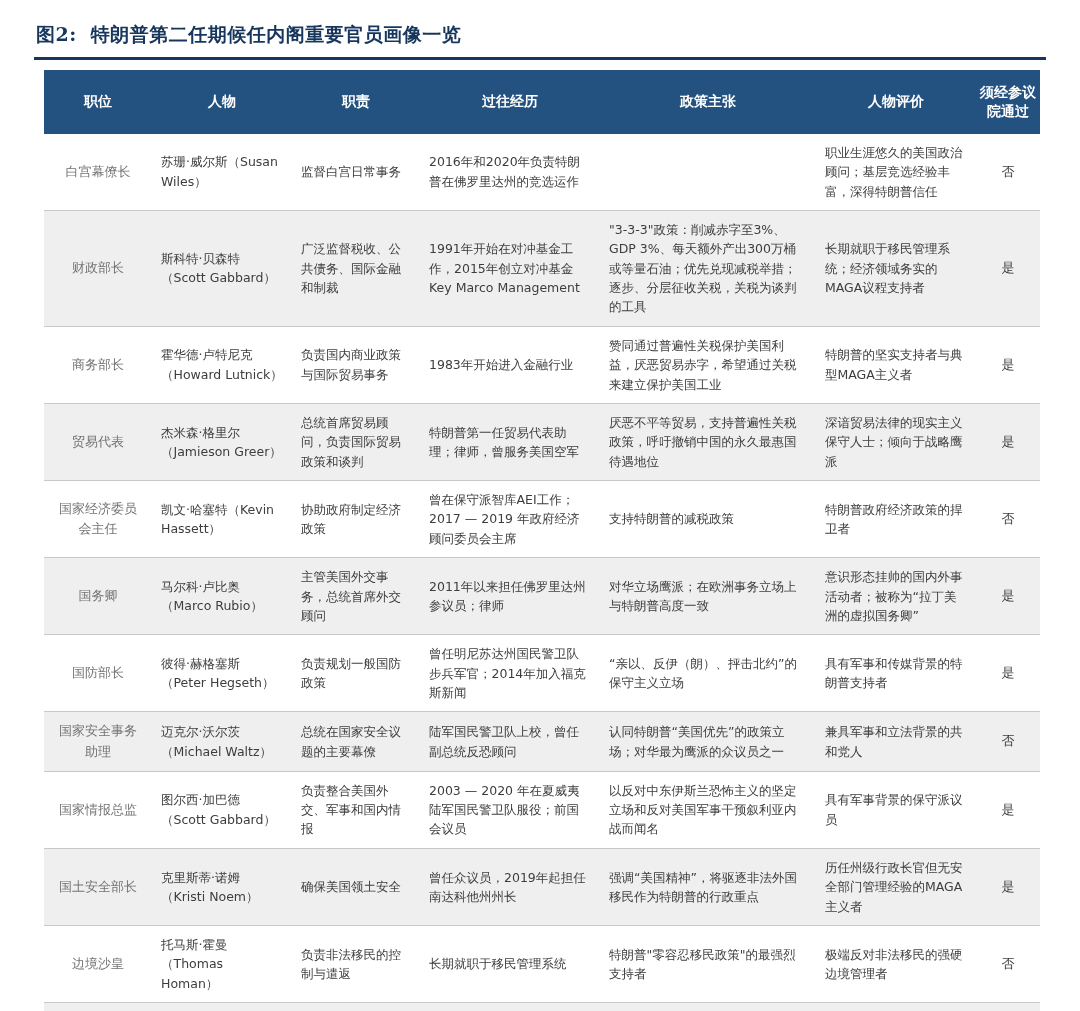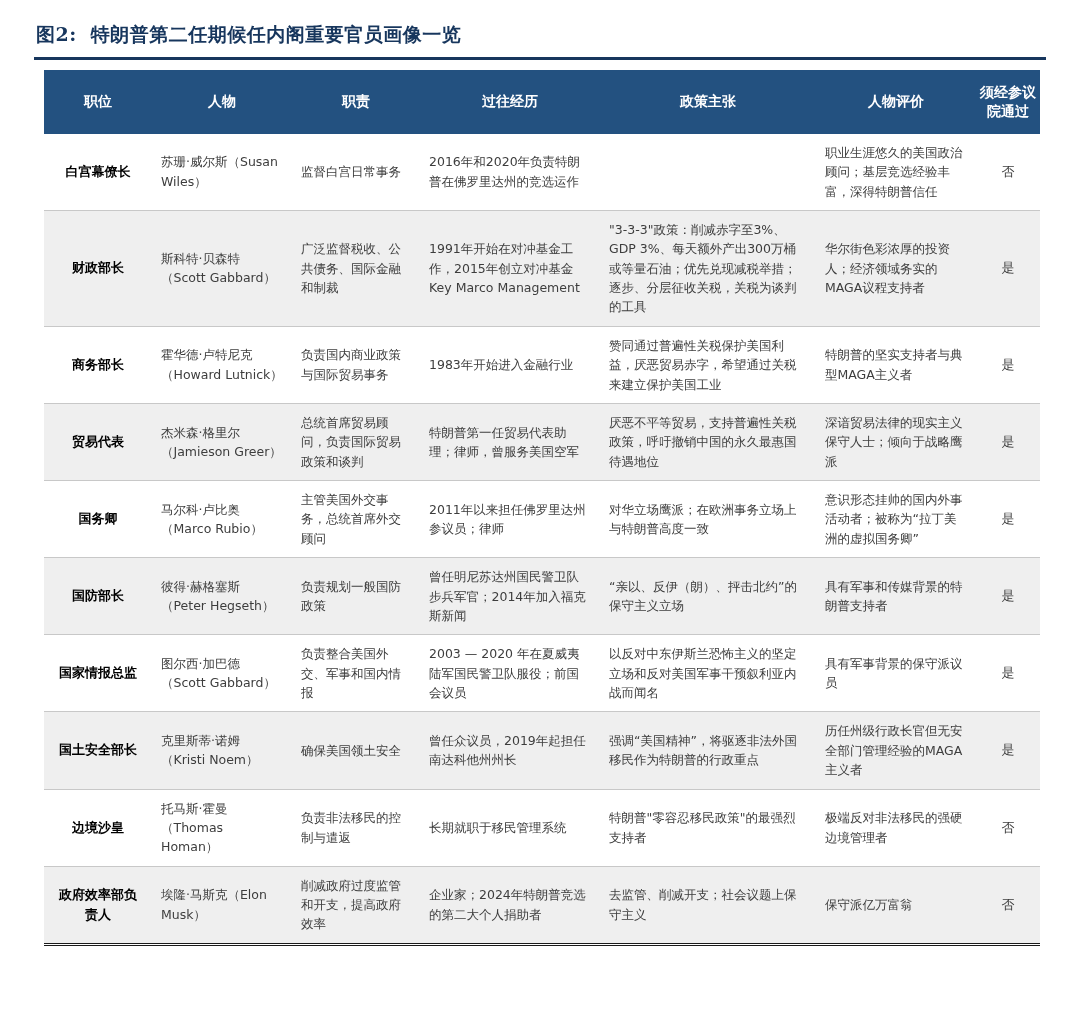--- a/index.html
+++ b/index.html
@@ -34,21 +34,21 @@
     font-family:"DejaVu Serif", serif;
   }
   tbody td{
     font-size:12.5px;line-height:1.55;color:#3d3d3d;
     padding:9px 9px;vertical-align:middle;text-align:left;
     word-break:break-word;
   }
   tbody tr{border-bottom:1px solid #c8c8c8;}
   tbody tr:nth-child(even){background:var(--stripe);}
   td.col-position{
-    font-weight:bold;text-align:center;color:#000000;
+    font-weight:normal;text-align:center;color:#737373;
     font-size:13px;font-family:"DejaVu Serif", serif;
   }
   td.col-senate{text-align:center;font-family:"DejaVu Serif", serif;font-size:13px;}
   col.c-position{width:108px;}
   col.c-person{width:140px;}
   col.c-duty{width:128px;}
   col.c-exp{width:180px;}
   col.c-policy{width:216px;}
   col.c-eval{width:160px;}
   col.c-senate{width:64px;}
@@ -94,21 +94,21 @@
     <td class="col-policy"></td>
     <td class="col-eval">职业生涯悠久的美国政治顾问；基层竞选经验丰富，深得特朗普信任</td>
     <td class="col-senate">否</td>
   </tr>
         <tr>
     <td class="col-position">财政部长</td>
     <td class="col-person">斯科特·贝森特（Scott Gabbard）</td>
     <td class="col-duty">广泛监督税收、公共债务、国际金融和制裁</td>
     <td class="col-exp">1991年开始在对冲基金工作，2015年创立对冲基金Key Marco Management</td>
     <td class="col-policy">"3-3-3"政策：削减赤字至3%、GDP 3%、每天额外产出300万桶或等量石油；优先兑现减税举措；逐步、分层征收关税，关税为谈判的工具</td>
-    <td class="col-eval">华尔街色彩浓厚的投资人；经济领域务实的MAGA议程支持者</td>
+    <td class="col-eval">长期就职于移民管理系统；经济领域务实的MAGA议程支持者</td>
     <td class="col-senate">是</td>
   </tr>
         <tr>
     <td class="col-position">商务部长</td>
     <td class="col-person">霍华德·卢特尼克（Howard Lutnick）</td>
     <td class="col-duty">负责国内商业政策与国际贸易事务</td>
     <td class="col-exp">1983年开始进入金融行业</td>
     <td class="col-policy">赞同通过普遍性关税保护美国利益，厌恶贸易赤字，希望通过关税来建立保护美国工业</td>
     <td class="col-eval">特朗普的坚实支持者与典型MAGA主义者</td>
     <td class="col-senate">是</td>
@@ -116,38 +116,56 @@
         <tr>
     <td class="col-position">贸易代表</td>
     <td class="col-person">杰米森·格里尔（Jamieson Greer）</td>
     <td class="col-duty">总统首席贸易顾问，负责国际贸易政策和谈判</td>
     <td class="col-exp">特朗普第一任贸易代表助理；律师，曾服务美国空军</td>
     <td class="col-policy">厌恶不平等贸易，支持普遍性关税政策，呼吁撤销中国的永久最惠国待遇地位</td>
     <td class="col-eval">深谙贸易法律的现实主义保守人士；倾向于战略鹰派</td>
     <td class="col-senate">是</td>
   </tr>
         <tr>
+    <td class="col-position">国家经济委员会主任</td>
+    <td class="col-person">凯文·哈塞特（Kevin Hassett）</td>
+    <td class="col-duty">协助政府制定经济政策</td>
+    <td class="col-exp">曾在保守派智库AEI工作；2017 — 2019 年政府经济顾问委员会主席</td>
+    <td class="col-policy">支持特朗普的减税政策</td>
+    <td class="col-eval">特朗普政府经济政策的捍卫者</td>
+    <td class="col-senate">否</td>
+  </tr>
+        <tr>
     <td class="col-position">国务卿</td>
     <td class="col-person">马尔科·卢比奥（Marco Rubio）</td>
     <td class="col-duty">主管美国外交事务，总统首席外交顾问</td>
     <td class="col-exp">2011年以来担任佛罗里达州参议员；律师</td>
     <td class="col-policy">对华立场鹰派；在欧洲事务立场上与特朗普高度一致</td>
     <td class="col-eval">意识形态挂帅的国内外事活动者；被称为“拉丁美洲的虚拟国务卿”</td>
     <td class="col-senate">是</td>
   </tr>
         <tr>
     <td class="col-position">国防部长</td>
     <td class="col-person">彼得·赫格塞斯（Peter Hegseth）</td>
     <td class="col-duty">负责规划一般国防政策</td>
     <td class="col-exp">曾任明尼苏达州国民警卫队步兵军官；2014年加入福克斯新闻</td>
     <td class="col-policy">“亲以、反伊（朗）、抨击北约”的保守主义立场</td>
     <td class="col-eval">具有军事和传媒背景的特朗普支持者</td>
     <td class="col-senate">是</td>
   </tr>
         <tr>
+    <td class="col-position">国家安全事务助理</td>
+    <td class="col-person">迈克尔·沃尔茨（Michael Waltz）</td>
+    <td class="col-duty">总统在国家安全议题的主要幕僚</td>
+    <td class="col-exp">陆军国民警卫队上校，曾任副总统反恐顾问</td>
+    <td class="col-policy">认同特朗普“美国优先”的政策立场；对华最为鹰派的众议员之一</td>
+    <td class="col-eval">兼具军事和立法背景的共和党人</td>
+    <td class="col-senate">否</td>
+  </tr>
+        <tr>
     <td class="col-position">国家情报总监</td>
     <td class="col-person">图尔西·加巴德（Scott Gabbard）</td>
     <td class="col-duty">负责整合美国外交、军事和国内情报</td>
     <td class="col-exp">2003 — 2020 年在夏威夷陆军国民警卫队服役；前国会议员</td>
     <td class="col-policy">以反对中东伊斯兰恐怖主义的坚定立场和反对美国军事干预叙利亚内战而闻名</td>
     <td class="col-eval">具有军事背景的保守派议员</td>
     <td class="col-senate">是</td>
   </tr>
         <tr>
     <td class="col-position">国土安全部长</td>

